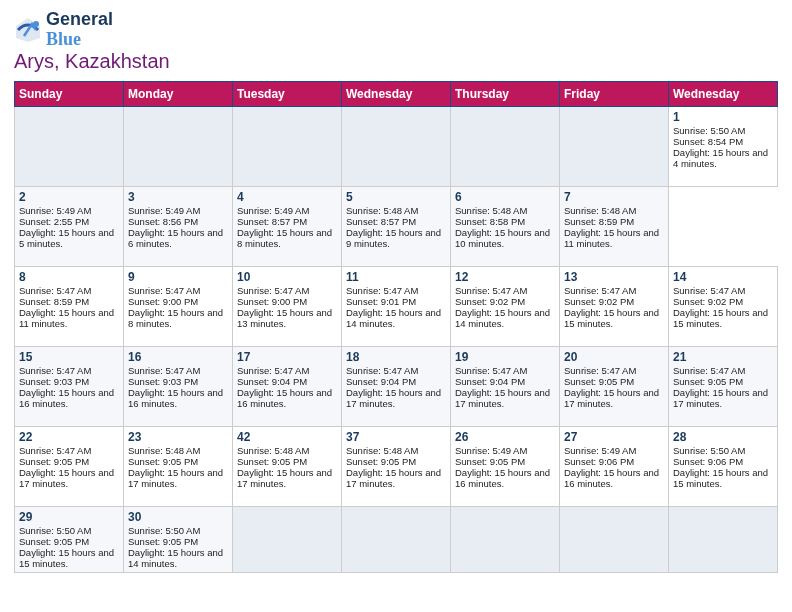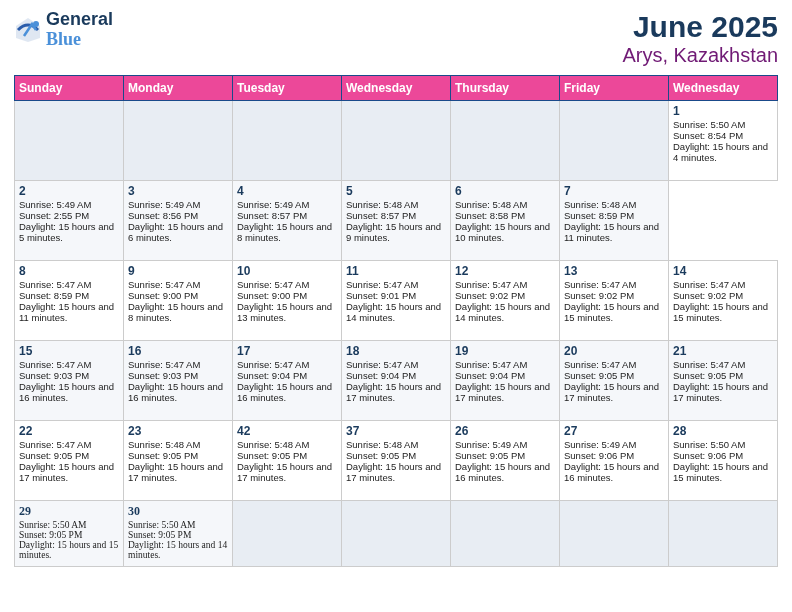--- a/index.html
+++ b/index.html
@@ -14,20 +14,21 @@
       width: 792px;
       height: 612px;
       padding: 10px 14px;
       background: #fff;
     }
     .header {
       display: flex;
       justify-content: space-between;
       align-items: flex-start;
       margin-bottom: 8px;
+      flex-direction: column;
     }
     .logo {
       display: flex;
       align-items: center;
     }
     .logo-text {
       font-size: 18px;
       font-weight: bold;
       color: #1a3a5c;
       line-height: 1.1;
@@ -52,21 +53,21 @@
     .title-block .location {
       font-size: 20px;
       color: #701a75;
     }
     .calendar {
       width: 100%;
       border-collapse: collapse;
       table-layout: fixed;
     }
     .calendar th {
-      background: #ec4899;
+      background: #be185d;
       color: #fff;
       font-size: 12px;
       font-weight: bold;
       padding: 5px 4px;
       text-align: left;
       border: 1px solid #1a4a8a;
     }
     .calendar td {
       border: 1px solid #ccc;
       vertical-align: top;
@@ -84,21 +85,20 @@
       font-weight: bold;
       color: #1a3a5c;
       display: block;
       margin-bottom: 1px;
     }
     .empty-cell {
       background: #e8edf3 !important;
     }
     .last-row td {
       height: 66px;
-      font-family: Liberation Serif, serif;
     }
   </style>
 </head>
 <body>
 
 <div class="page">
   <div class="header">
     <div class="logo">
       <svg class="logo-icon" viewBox="0 0 28 28">
         <rect x="0" y="0" width="28" height="28" fill="white"></rect>
@@ -106,21 +106,20 @@
         <path d="M4 14 Q14 4 24 14" stroke="#2a5caa" stroke-width="3" fill="none"></path>
         <path d="M10 20 L18 8 L22 14" stroke="#4a90d9" stroke-width="2.5" fill="none"></path>
         <circle cx="22" cy="8" r="3" fill="#4a90d9"></circle>
       </svg>
       <div class="logo-text">
         <div>General</div>
         <div><span>Blue</span></div>
       </div>
     </div>
     <div class="title-block">
-      <div class="month-year">June 2025</div>
       <div class="location">Arys, Kazakhstan</div>
     </div>
   </div>
 
   <table class="calendar">
     <thead>
       <tr>
       <th>Sunday</th>
           <th>Monday</th>
           <th>Tuesday</th>

